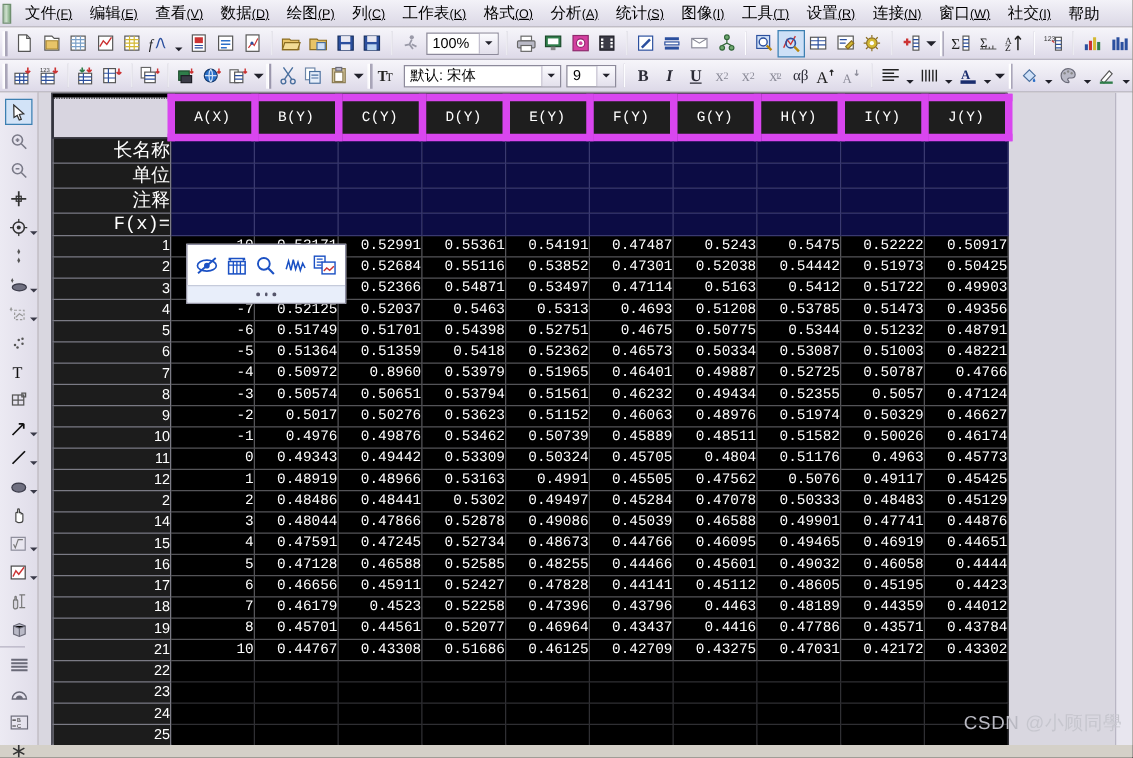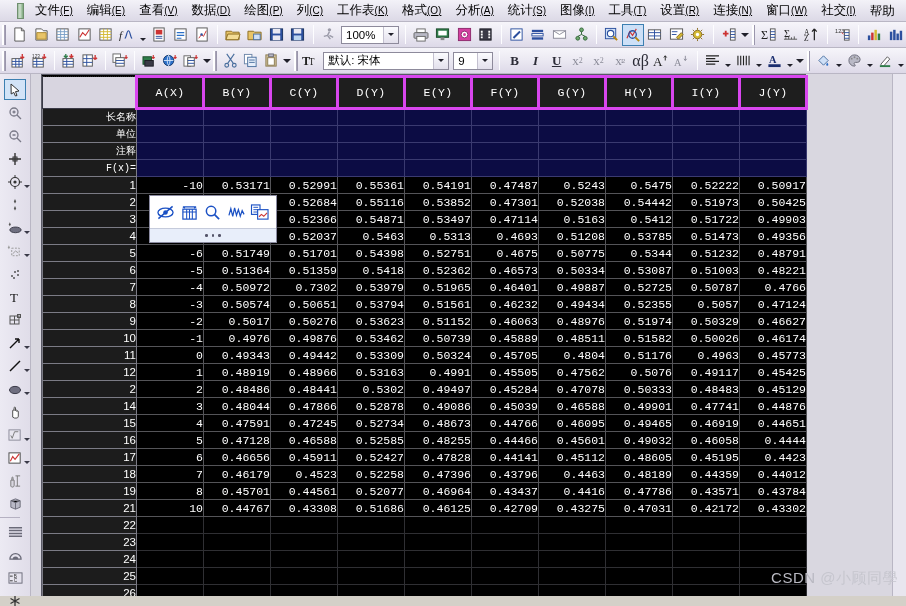--- a/index.html
+++ b/index.html
@@ -10,21 +10,21 @@
     background: #d4d0c8;
   }
   #app { position: relative; width: 906px; height: 606px; }
 
   
   .menubar {
     display: flex; align-items: center;
     height: 22px;
     background: linear-gradient(to bottom, #f3f2f8 0%, #e7e5ef 50%, #dcd9e6 100%);
     border-bottom: 1px solid #b9b6c4;
-    padding-left: 17px;
+    padding-left: 2px;
   }
   .menu-grip {
     width: 7px; height: 16px; margin-right: 4px;
     background: linear-gradient(to right, #9fbe9f 0%, #cfe0cf 40%, #7da87d 100%);
     border: 1px solid #6f8f6f;
   }
   .menu-item {
     padding: 2px 7px; font-size: 12.5px; color: #000;
     white-space: nowrap; cursor: default; line-height: 16px;
   }
@@ -130,30 +130,30 @@
   table.grid { border-collapse: collapse; table-layout: fixed; width: 100%; }
   table.grid td, table.grid th { padding: 0; }
 
   .corner-cell {
     width: 94px; height: 20px; background: #d8d5e0;
     border: 1px solid #3a3a46; border-top: 1px dotted #222;
   }
   .col-head {
     height: 32px; background: #1e1e1e; color: #fff;
     font-family: "Liberation Mono", monospace; font-size: 11.5px;
-    text-align: center; border: 3px solid #d946ef; font-weight: normal;
+    text-align: center; border: 6px solid #d946ef; font-weight: normal;
     letter-spacing: .4px;
   }
   .row-head {
     background: #1c1c1c; color: #fff; font-size: 11.5px;
     text-align: right; padding-right: 5px; height: 17px;
     border: 1px solid #7b7b85; font-family: "Liberation Sans", sans-serif;
     white-space: nowrap;
   }
-  .row-head.meta { font-family: "Liberation Mono", monospace; font-size: 10px; }
+  .row-head.meta { font-family: "Liberation Mono", monospace; font-size: 15px; }
   td.cell {
     height: 17px; color: #ffffff; font-family: "Liberation Mono", monospace;
     font-size: 11.5px; text-align: right; padding-right: 6px;
     border: 1px solid #545458; background: #000;
   }
   tr.meta-row td.cell { background: #0c0c44; border: 1px solid #3a3a70; }
   tr.empty-row td.cell { background: #000; border: 1px solid #2f2f33; }
   tr.empty-row .row-head { color: #fff; }
 
   
@@ -601,21 +601,21 @@
     </div>
 
     <div class="tb-sep"></div>
 
     <div class="fmt-btn fmt-b">B</div>
     <div class="fmt-btn fmt-i">I</div>
     <div class="fmt-btn fmt-u">U</div>
     <div class="fmt-btn fmt-gray">x<sup style="font-size:8px">2</sup></div>
     <div class="fmt-btn fmt-gray">x<sub style="font-size:8px">2</sub></div>
     <div class="fmt-btn fmt-gray">x<sup style="font-size:7px">2</sup><sub style="font-size:7px;margin-left:-5px">1</sub></div>
-    <div class="fmt-btn" style="font-family:'Liberation Serif',serif;font-size:16px;text-align:center;">αβ</div>
+    <div class="fmt-btn" style="font-family:'Liberation Serif',serif;font-size:12px;text-align:center;">αβ</div>
     <div class="fmt-btn">
       <svg width="17" height="15" viewBox="0 0 18 16">
           <text x="0" y="14" font-size="14" font-family="serif" fill="#222">A</text>
           <path d="M13 8V3M13 3l-1.5 1.8M13 3l1.5 1.8" stroke="#222" fill="none"></path>
         </svg>
       </div>
     <div class="fmt-btn">
       <svg width="17" height="15" viewBox="0 0 18 16">
           <text x="0" y="14" font-size="11" font-family="serif" fill="#8c8c99">A</text>
           <path d="M12 3v5M12 8l-1.5-1.8M12 8l1.5-1.8" stroke="#8c8c99" fill="none"></path>
@@ -1024,21 +1024,21 @@
                 <td class="cell">0.46573</td>
                 <td class="cell">0.50334</td>
                 <td class="cell">0.53087</td>
                 <td class="cell">0.51003</td>
                 <td class="cell">0.48221</td>
               </tr>
               <tr class="data-row">
                 <td class="row-head">7</td>
                 <td class="cell">-4</td>
                 <td class="cell">0.50972</td>
-                <td class="cell">0.7302</td>
+                <td class="cell">0.8960</td>
                 <td class="cell">0.53979</td>
                 <td class="cell">0.51965</td>
                 <td class="cell">0.46401</td>
                 <td class="cell">0.49887</td>
                 <td class="cell">0.52725</td>
                 <td class="cell">0.50787</td>
                 <td class="cell">0.4766</td>
               </tr>
               <tr class="data-row">
                 <td class="row-head">8</td>

